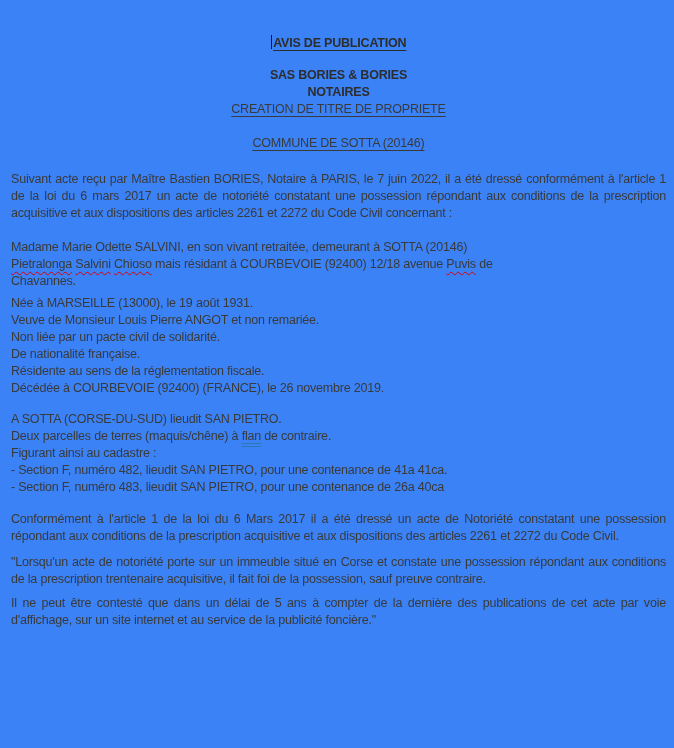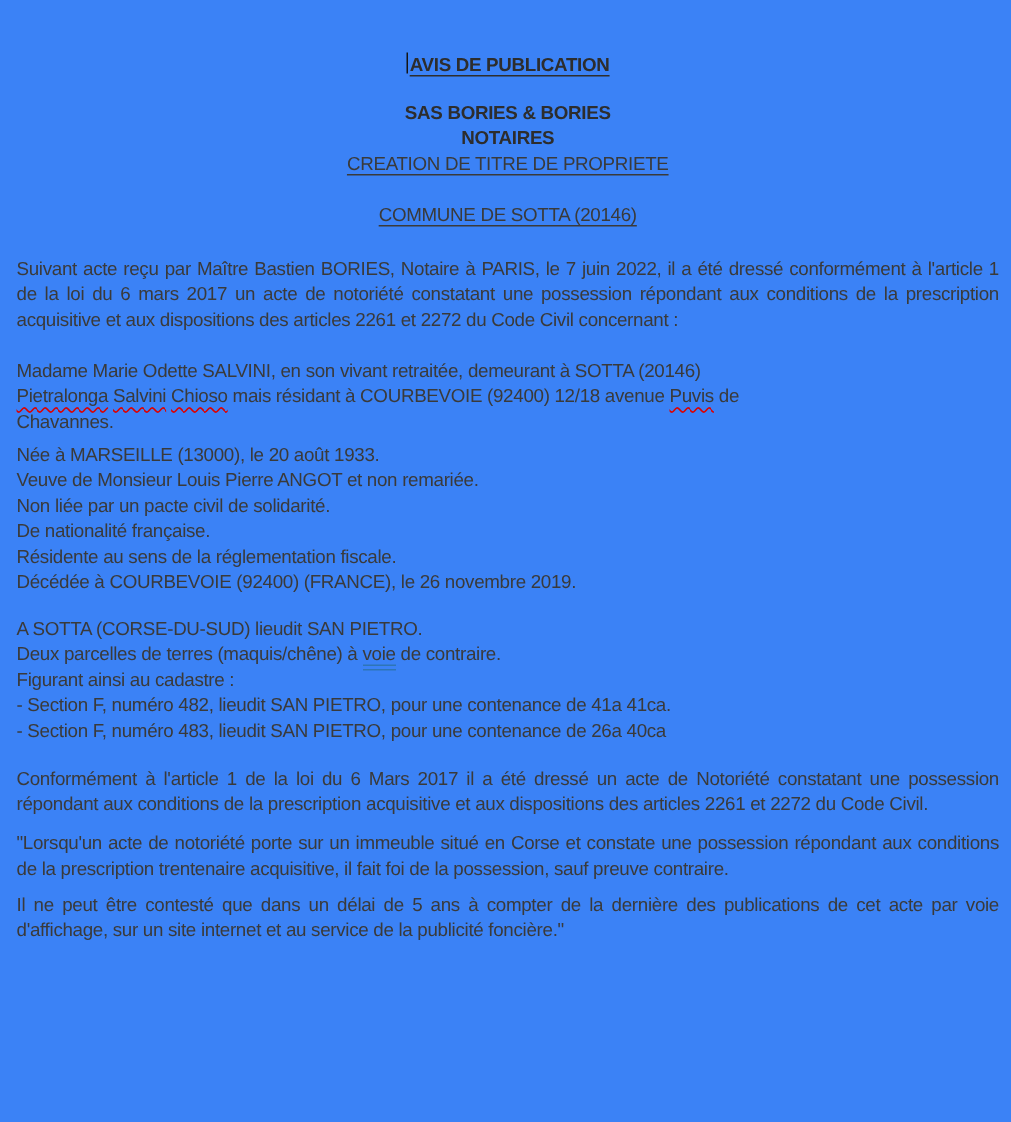--- a/index.html
+++ b/index.html
@@ -66,34 +66,34 @@
         <span class="spell">Salvini</span>
         <span class="spell">Chioso</span>
         <span>mais résidant à COURBEVOIE (92400) 12/18 avenue</span>
         <span class="spell">Puvis</span>
         <span>de</span>
       </div>
       <div class="bline">Chavannes.</div>
     </div>
 
     <div class="blk-details">
-      <div class="bline">Née à MARSEILLE (13000), le 20 août 1933.</div>
+      <div class="bline">Née à MARSEILLE (13000), le 19 août 1931.</div>
       <div class="bline">Veuve de Monsieur Louis Pierre ANGOT et non remariée.</div>
       <div class="bline">Non liée par un pacte civil de solidarité.</div>
       <div class="bline">De nationalité française.</div>
       <div class="bline">Résidente au sens de la réglementation fiscale.</div>
       <div class="bline">Décédée à COURBEVOIE (92400) (FRANCE), le 26 novembre 2019.</div>
     </div>
 
 
     <div class="blk-property">
       <div class="bline">A SOTTA (CORSE-DU-SUD) lieudit SAN PIETRO.</div>
       <div class="bline">
         <span>Deux parcelles de terres (maquis/chêne) à</span>
-        <span class="gram">voie</span>
+        <span class="gram">flan</span>
         <span>de contraire.</span>
       </div>
       <div class="bline">Figurant ainsi au cadastre :</div>
       <div class="bline">- Section F, numéro 482, lieudit SAN PIETRO, pour une contenance de 41a 41ca.</div>
       <div class="bline">- Section F, numéro 483, lieudit SAN PIETRO, pour une contenance de 26a 40ca</div>
     </div>
 
     <p class="just p-conformity">Conformément à l'article 1 de la loi du 6 Mars 2017 il a été dressé un acte de Notoriété constatant une possession répondant aux conditions de la prescription acquisitive et aux dispositions des articles 2261 et 2272 du Code Civil.</p>
 
     <p class="just p-quote1">"Lorsqu'un acte de notoriété porte sur un immeuble situé en Corse et constate une possession répondant aux conditions de la prescription trentenaire acquisitive, il fait foi de la possession, sauf preuve contraire.</p>

